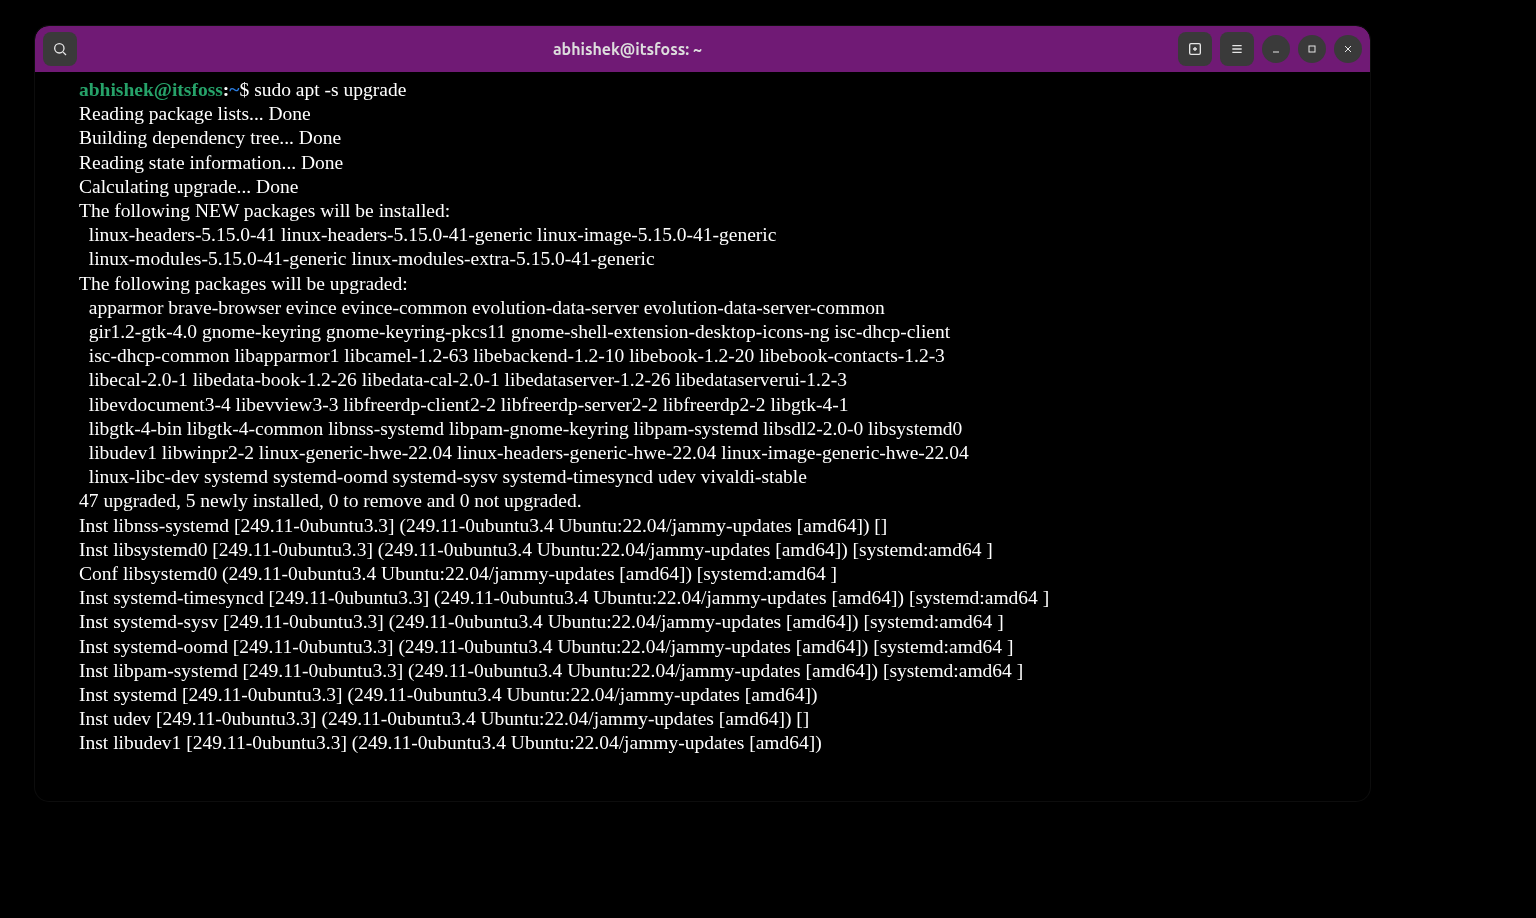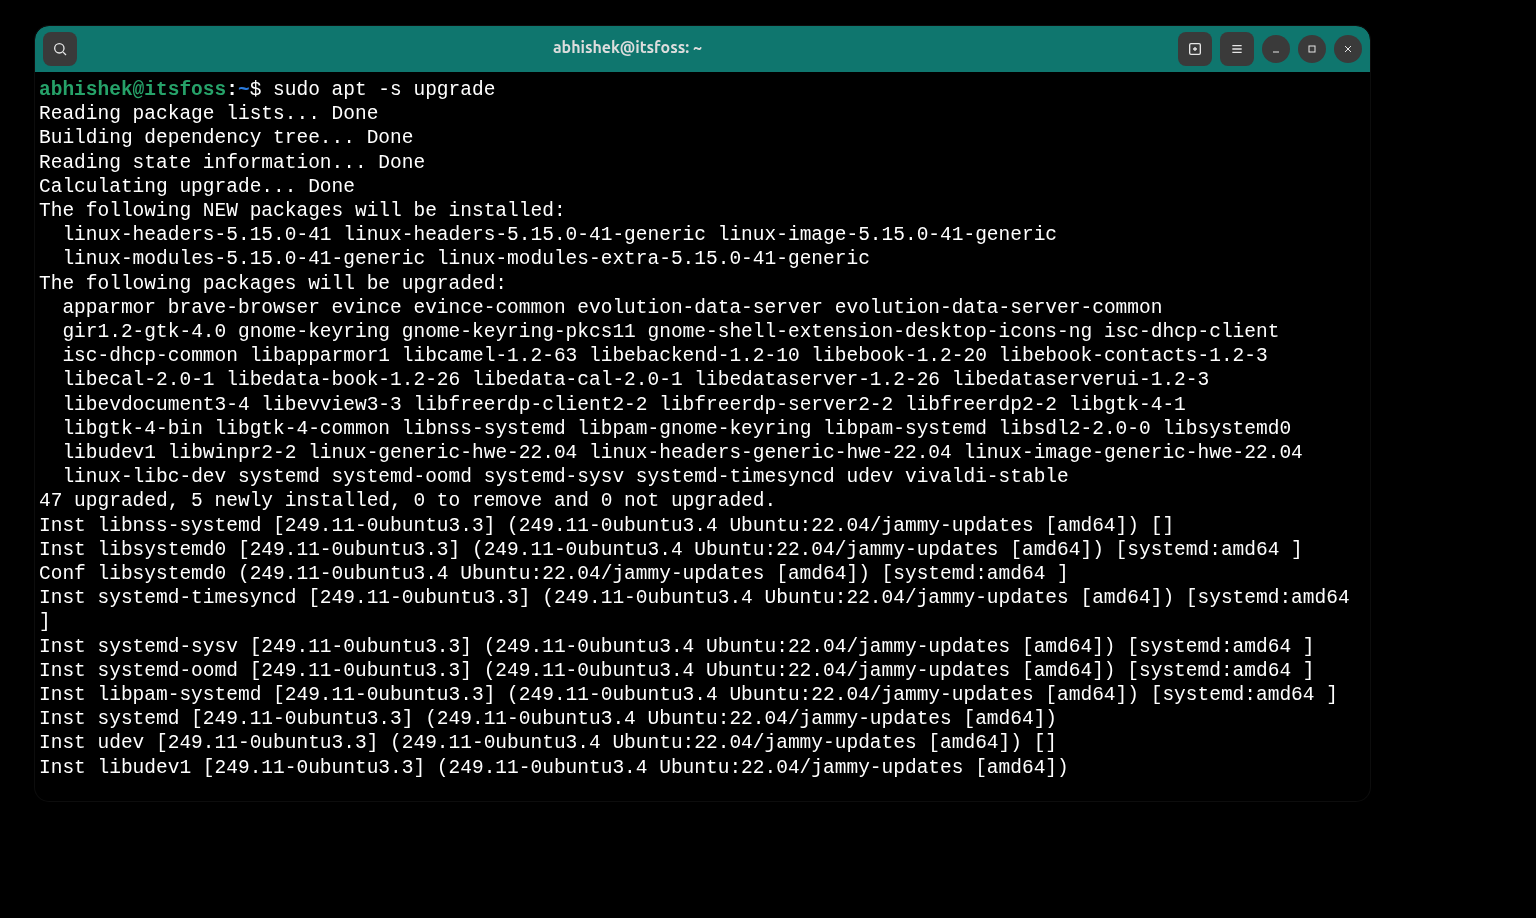--- a/index.html
+++ b/index.html
@@ -10,24 +10,25 @@
     top: 26px;
     width: 1335px;
     height: 775px;
     background: #000;
     border-radius: 14px;
     overflow: hidden;
     box-shadow: 0 0 0 1px rgba(255,255,255,0.05);
   }
   .titlebar {
     height: 46px;
-    background: #0f766e;
+    background: #701a75;
     display: flex;
+    align-items: center;
     justify-content: space-between;
-    padding: 12px 8px;
+    padding: 0 8px;
     border-top-left-radius: 14px;
     border-top-right-radius: 14px;
   }
   .titlebar-left, .titlebar-right { display: flex; align-items: center; gap: 8px; }
   .titlebar-title {
     color: #ddd;
     font-family: Ubuntu, 'Segoe UI', sans-serif;
     font-size: 16px;
     font-weight: 600;
   }
@@ -44,21 +45,22 @@
   .hb-btn svg { width: 16px; height: 16px; stroke: #e6e6e6; fill: none; stroke-width: 2; }
   .hb-btn.round svg { width: 12px; height: 12px; }
   .terminal-body {
     padding: 6px 4px 0 4px;
     color: #fff;
     font-size: 19.5px;
     line-height: 24.2px;
     letter-spacing: 0px;
     white-space: pre-wrap;
     word-break: break-all;
-    font-family: Liberation Mono, monospace;
+    font-family: Liberation Serif, serif;
+    margin-left: 40px;
   }
   .term-user { color: #26a269; font-weight: bold; }
   .term-colon { color: #fff; font-weight: bold;}
   .term-path { color: #2a7bde; font-weight: bold;}
   .term-dollar { color: #fff; }
   .term-cmd { color: #fff; }
 </style>
 </head>
 <body>
 

